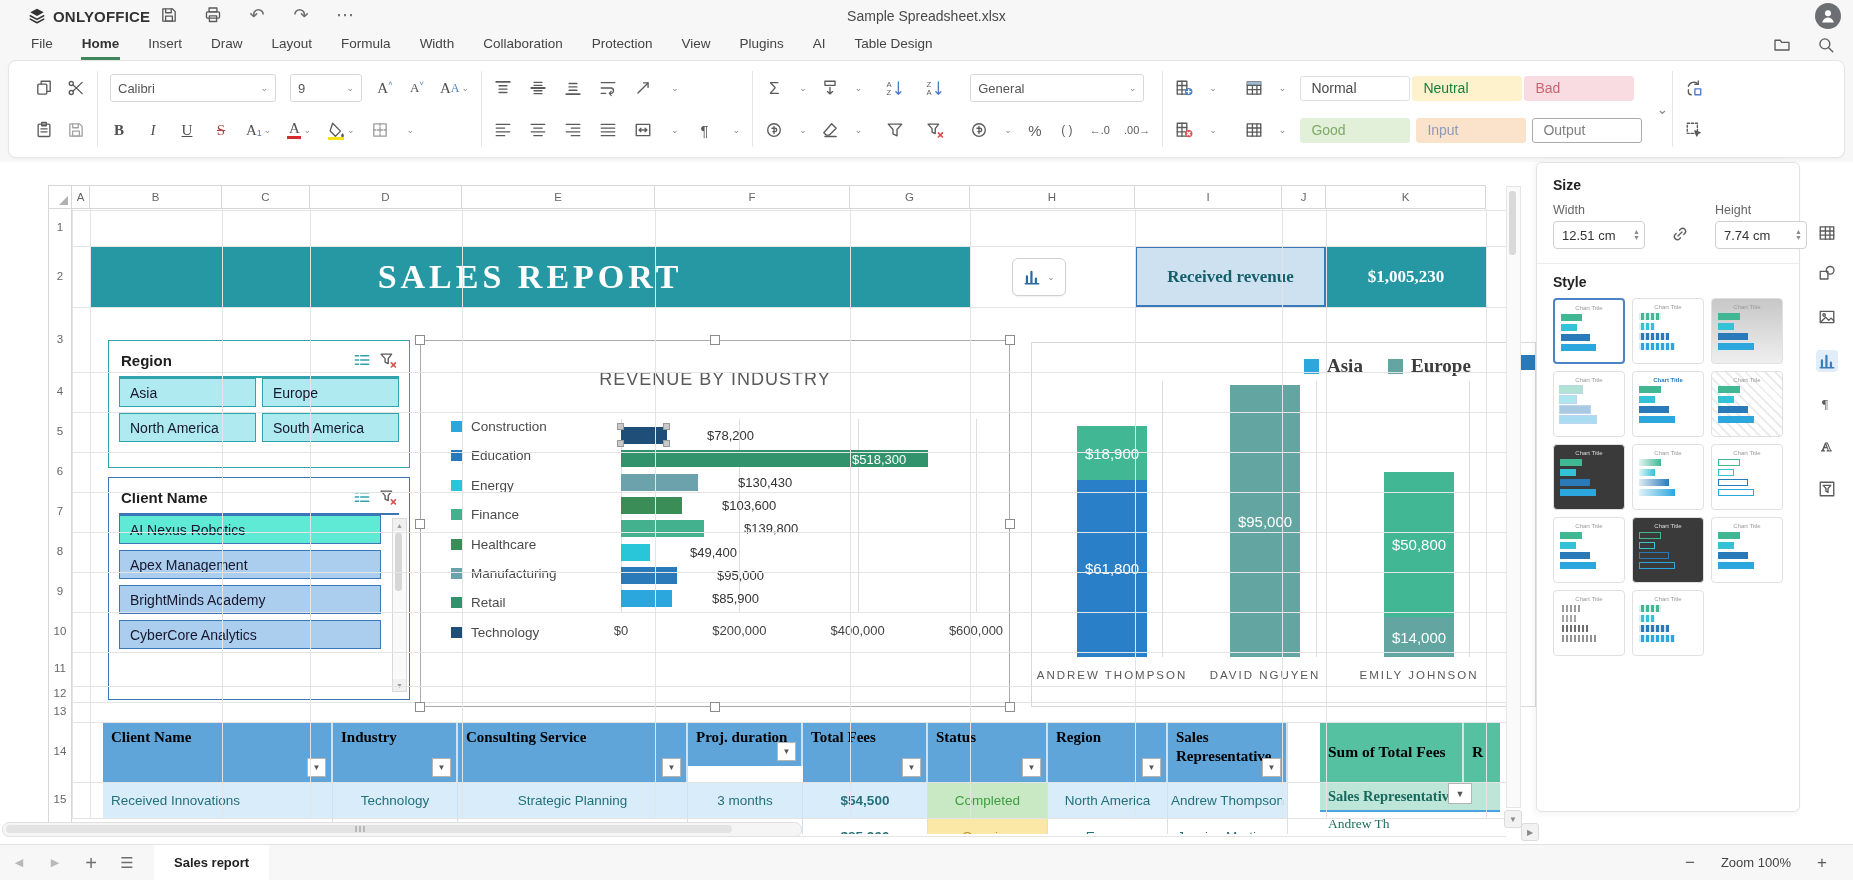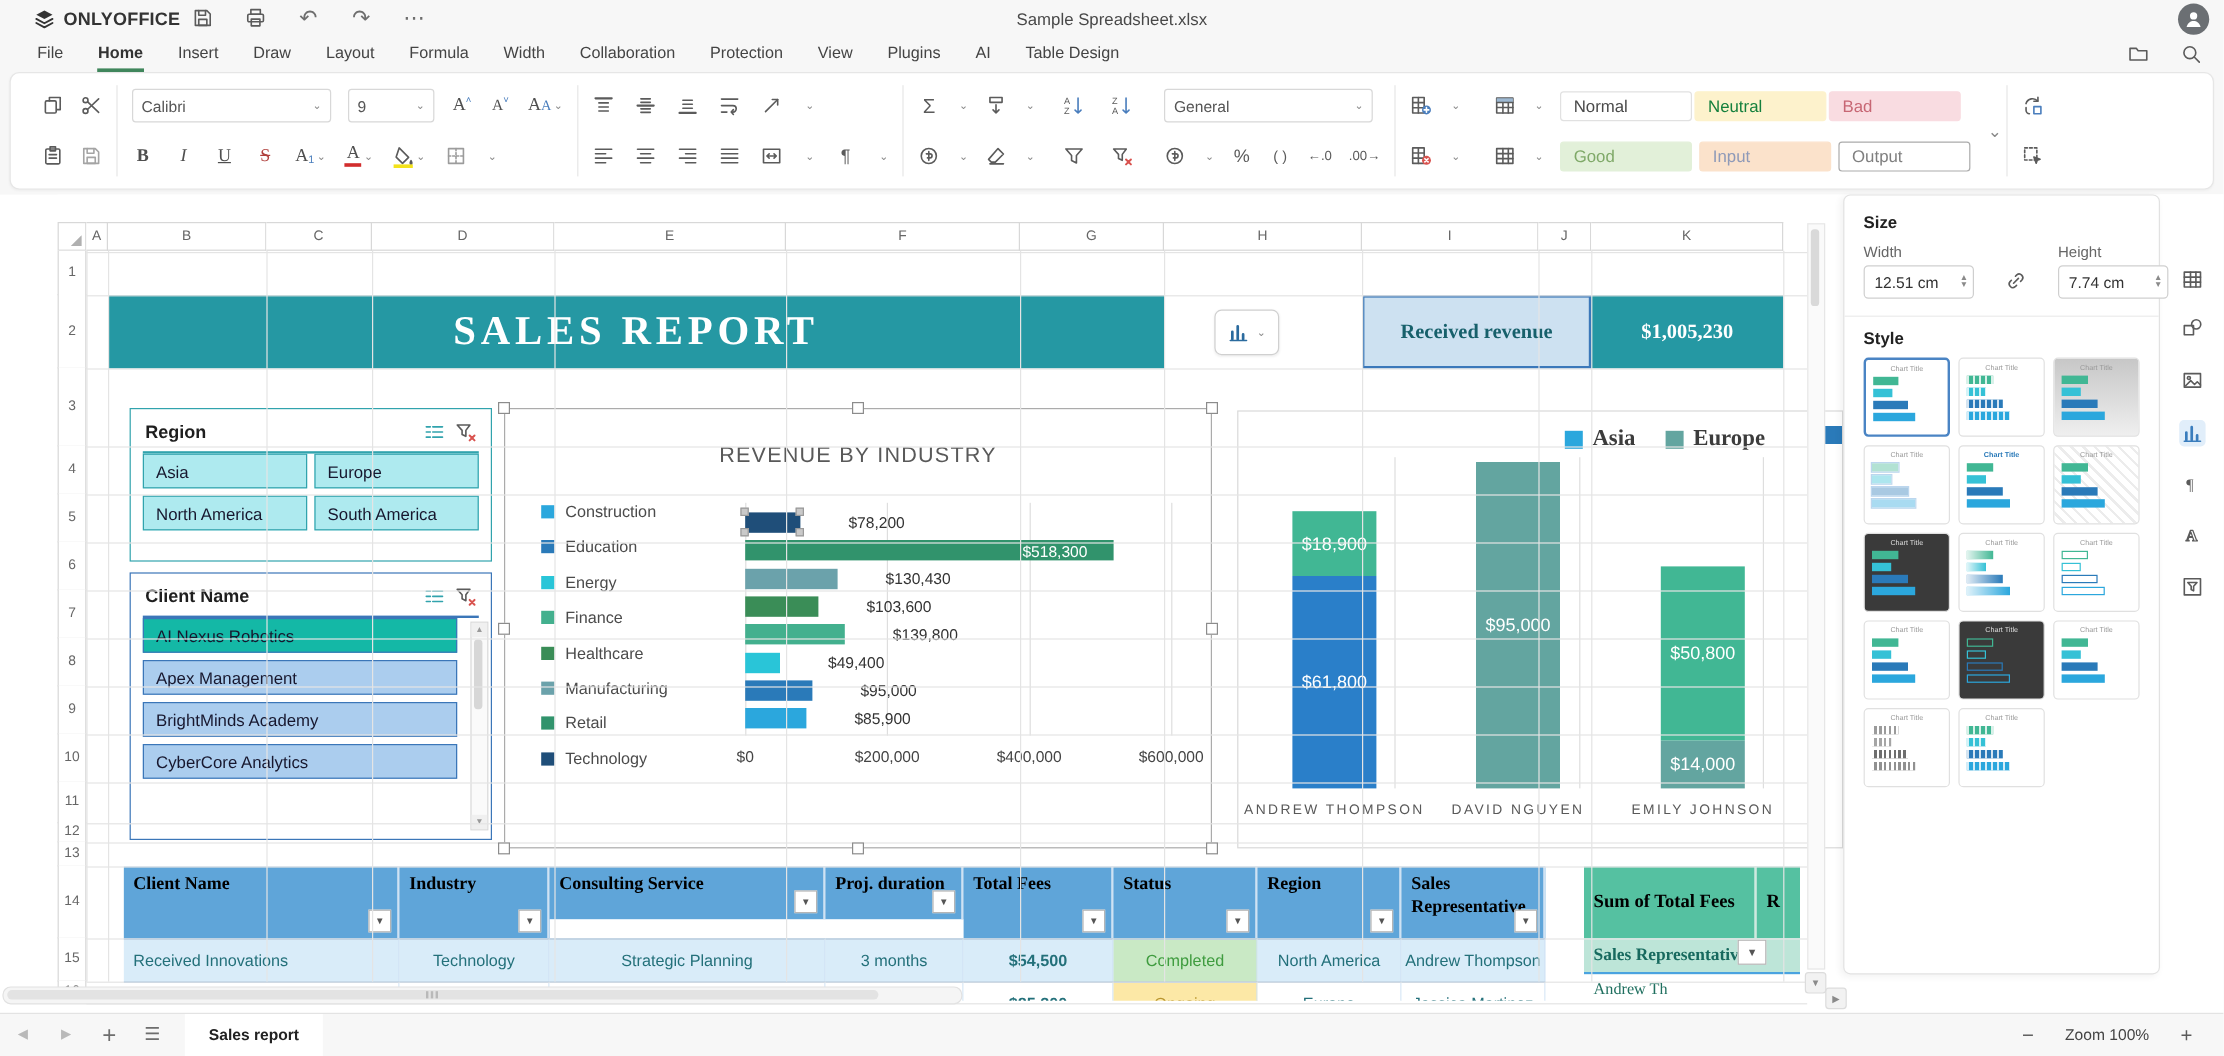--- a/index.html
+++ b/index.html
@@ -602,21 +602,21 @@
             </span>
           <span class="ic">
               <svg viewBox="0 0 16 16" class="svgic">
                 <path d="M1.8 2.8h9.4L8.2 6.8v4.4L5.4 9.8V6.8z"></path>
                 <path d="M11 10.6l3.6 3.6M14.6 10.6L11 14.2" stroke="#d9534f" stroke-width="1.5"></path>
               </svg>
             </span>
         </span>
       </div>
       <div class="slicer-items" id="clientItems" style="grid-template-columns:1fr;width:262px;">
-          <div class="slicer-btn" style="background: #14b8a6; border: 1px solid rgb(59, 118, 184);">AI Nexus Robotics</div>
+          <div class="slicer-btn" style="background: #5eead4; border: 1px solid rgb(59, 118, 184);">AI Nexus Robotics</div>
           <div class="slicer-btn" style="background: rgb(171, 205, 238); border: 1px solid rgb(59, 118, 184);">Apex Management</div>
           <div class="slicer-btn" style="background: rgb(171, 205, 238); border: 1px solid rgb(59, 118, 184);">BrightMinds Academy</div>
           <div class="slicer-btn" style="background: rgb(171, 205, 238); border: 1px solid rgb(59, 118, 184);">CyberCore Analytics</div>
         </div>
       <div class="sscroll" style="left:283px;top:40px;height:172px;">
         <span class="arr" style="top:0">▲</span>
         <span class="arr" style="bottom:0">▼</span>
         <span class="hndl" style="top:14px;height:58px"></span>
       </div>
     </div>
@@ -726,21 +726,21 @@
         <div class="c2-name" style="left:302px;top:326px">EMILY JOHNSON</div>
       </div>
 
     <div class="dtable" id="dataTable" style="left:103px;top:560px;width:1185px;height:112px;">
         <div class="thcell" style="left:0px;top:0;width:230px;height:60px">
          <span>Client Name</span>
          <span class="tfilter">▼</span></div>
         <div class="thcell" style="left:230px;top:0;width:125px;height:60px">
          <span>Industry</span>
          <span class="tfilter">▼</span></div>
-        <div class="thcell" style="left:355px;top:0;width:230px;height:44px">
+        <div class="thcell" style="left:355px;top:0;width:230px;height:60px">
          <span>Consulting Service</span>
          <span class="tfilter">▼</span></div>
         <div class="thcell" style="left:585px;top:0;width:115px;height:44px">
          <span>Proj. duration</span>
          <span class="tfilter">▼</span></div>
         <div class="thcell" style="left:700px;top:0;width:125px;height:60px">
          <span>Total Fees</span>
          <span class="tfilter">▼</span></div>
         <div class="thcell" style="left:825px;top:0;width:120px;height:60px">
          <span>Status</span>

